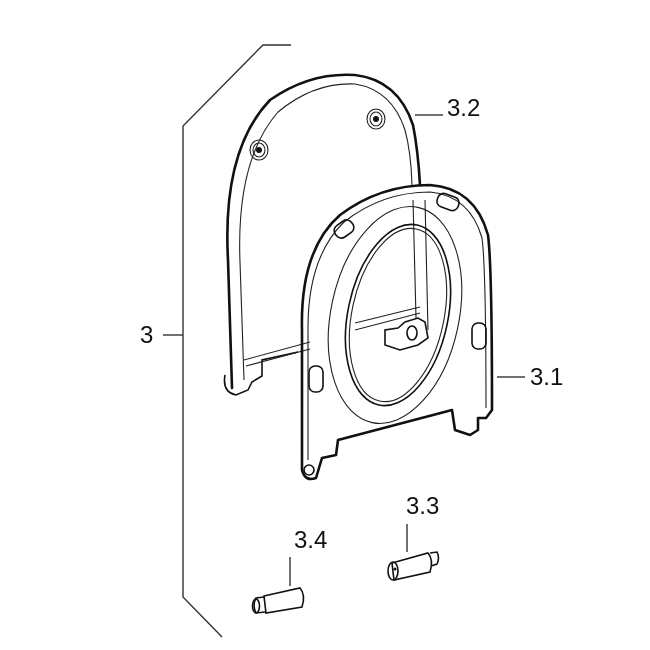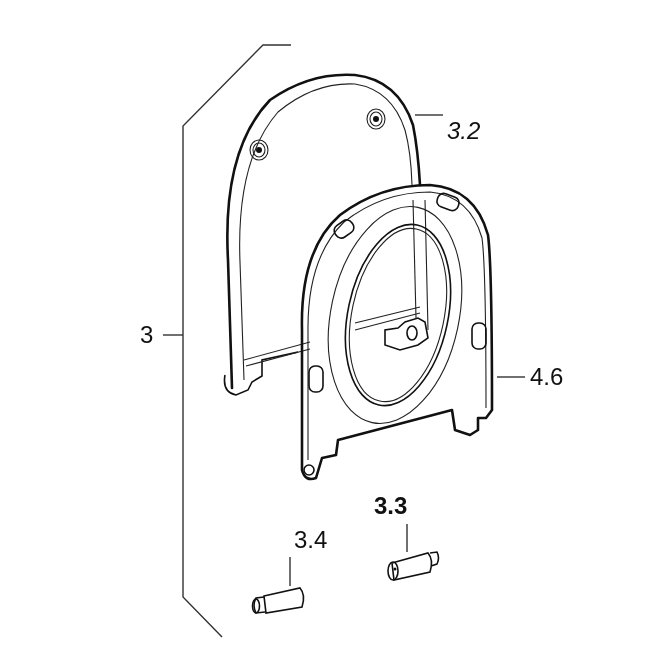--- a/index.html
+++ b/index.html
@@ -86,17 +86,17 @@
       <path class="med" d="M264,596 L300,588 Q306,595 302,607 L266,613 Z"></path>
       <path class="med" d="M264,597 L256,598 Q252,605 256,613 L265,612"></path>
       <ellipse class="med" cx="256" cy="606" rx="3.5" ry="7"></ellipse>
     </g>
 
     <line class="lead" x1="415" y1="115" x2="443" y2="115"></line>
     <line class="lead" x1="497" y1="377" x2="525" y2="377"></line>
   </svg>
 
   <span class="lbl" style="left:140px; top:323px;">3</span>
-  <span class="lbl" style="left:530px; top:365px;">4.6</span>
-  <span class="lbl" style="left:447px; top:119px;font-style:italic;">3.2</span>
-  <span class="lbl" style="left:374px; top:494px;font-weight:bold;">3.3</span>
+  <span class="lbl" style="left:530px; top:365px;">3.1</span>
+  <span class="lbl" style="left:447px; top:96px;">3.2</span>
+  <span class="lbl" style="left:406px; top:494px;">3.3</span>
   <span class="lbl" style="left:268px; top:528px;margin-left:26px;">3.4</span>
 </div>
 
 </body></html>

